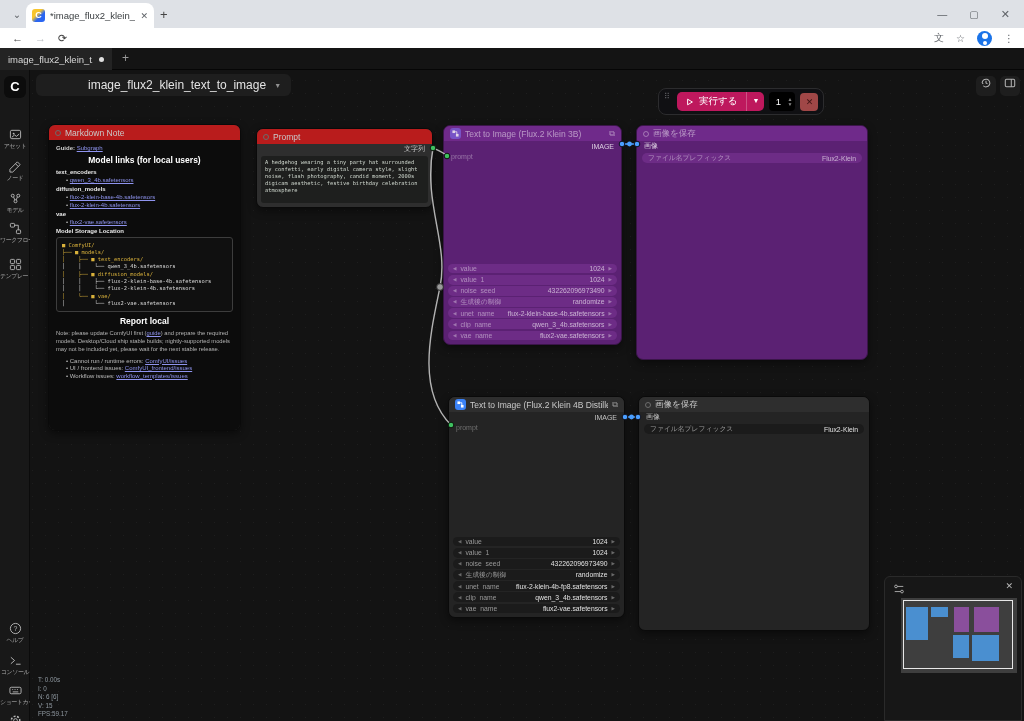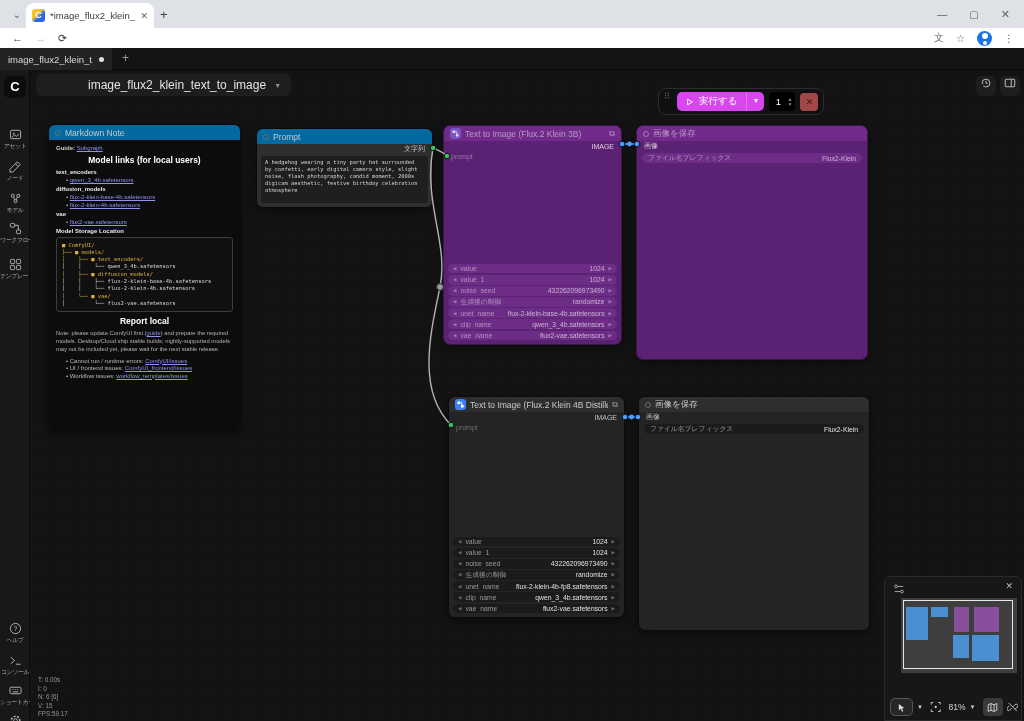--- a/index.html
+++ b/index.html
@@ -62,37 +62,37 @@
     display:flex; align-items:center; gap:8px; padding:0 10px; }
   .wf-pill-title { font-size:12px; color:#e3e3e3;padding-left:42px; }
   .chev { color:#909090; font-size:7px; }
   .topright-btn { position:absolute; top:28px; width:20px; height:20px; background:#1e1e1e;
     border-radius:5px; color:#b5b5b5; text-align:center; line-height:19px; font-size:11px; }
 
   
   .runbar { position:absolute; left:658px; top:40px; height:27px; background:#101013;
     border:1px solid #2c2c2e; border-radius:8px; display:flex; align-items:center; padding:0 5px; gap:5px; }
   .drag-dots { width:8px; height:14px; color:#5c5c60; font-size:8px; line-height:4px; letter-spacing:1px; }
-  .runbtn { height:19px; background:#d946ef; border-radius:5px; display:flex; align-items:center;
+  .runbtn { height:19px; background:#be185d; border-radius:5px; display:flex; align-items:center;
     color:#fff;font-family:Liberation Serif, serif; }
   .runbtn-main { display:flex; align-items:center; gap:5px; padding:0 9px; font-size:9.5px; }
   .runbtn-chev { width:18px; text-align:center; border-left:1px solid rgba(255,255,255,.25);
     font-size:7px; line-height:19px; }
   .countbox { width:26px; height:19px; background:#000; border-radius:4px; display:flex;
     align-items:center; }
   .countval { flex:1; text-align:center; color:#fff; font-size:9.5px; }
   .steppers { width:8px; font-size:5px; color:#8a8a8a; line-height:4.5px; padding-right:2px; }
   .cancelbtn { width:18px; height:18px; background:#a04747; border-radius:4px; color:#401414;
     font-size:9px; text-align:center; line-height:18px; font-weight:bold; }
 
   
   .node { position:absolute; background:#262626; border:1px solid #0a0a0a; border-radius:7px;
     box-shadow:0 3px 8px rgba(0,0,0,.45); display:flex; flex-direction:column; }
   .nhead { height:15px; display:flex; align-items:center; gap:4px; padding:0 6px;
-    background:#0369a1; border-radius:6px 6px 0 0; font-size:8.5px; color:#c9c9c9; flex:none; }
+    background:#b91c1c; border-radius:6px 6px 0 0; font-size:8.5px; color:#c9c9c9; flex:none; }
   .ndot { width:6px; height:6px; border-radius:50%; border:1.5px solid #6c6c6c; flex:none; }
   .badge { width:11px; height:11px; background:#3b82f6; border-radius:3px; flex:none;
     display:flex; align-items:center; justify-content:center; }
   .expand-ic { margin-left:auto; color:#9a9a9a; font-size:8px; }
   .port-row { display:flex; align-items:center; height:10px; padding:0 7px; font-size:7px;
     color:#c2c2c2; flex:none; }
   .port-row.out { justify-content:flex-end; }
   .port-row.faint { color:#6f6f6f; }
   .widgets { margin-top:auto; padding:0 4px 4px; }
   .widget { height:9.5px; margin-top:1.6px; background:#1b1b1b; border-radius:5px;
@@ -530,45 +530,20 @@
     <span class="mm-ic" style="right:8px; top:4px;">✕</span>
     <div class="mm-map">
       <div class="mm-view"></div>
       <div class="mm-node mm-blue" style="left:5px;  top:9px;  width:22px; height:33px;"></div>
       <div class="mm-node mm-blue" style="left:30px; top:9px;  width:17px; height:10px;"></div>
       <div class="mm-node mm-purple" style="left:53px; top:9px;  width:15px; height:25px;"></div>
       <div class="mm-node mm-purple" style="left:73px; top:9px;  width:25px; height:25px;"></div>
       <div class="mm-node mm-blue" style="left:52px; top:37px; width:16px; height:23px;"></div>
       <div class="mm-node mm-blue" style="left:71px; top:37px; width:27px; height:26px;"></div>
     </div>
-    <div class="mm-ctl">
-      <div class="ptr-btn">
-        <svg width="9" height="9" viewBox="0 0 10 10">
-            <path d="M2 1l6 4.5-2.6.5L7 9 5.6 9.6 4.2 6.3 2 8z" fill="#ddd"></path>
-          </svg>
-      </div>
-      <span class="ctl-ic" style="font-size:6px;">▼</span>
-      <svg width="12" height="12" viewBox="0 0 14 14" style="margin-left:3px;">
-          <path d="M1.5 4V1.5H4M10 1.5h2.5V4M12.5 10v2.5H10M4 12.5H1.5V10" fill="none" stroke="#c9c9c9" stroke-width="1.2"></path>
-          <circle cx="7" cy="7" r="1.4" fill="#c9c9c9"></circle>
-        </svg>
-      <span class="zoomtxt" style="margin-left:3px;">81%</span>
-      <span class="ctl-ic" style="font-size:6px;">▼</span>
-      <div class="map-btn" style="margin-left:4px;">
-        <svg width="11" height="11" viewBox="0 0 14 14">
-            <path d="M1.5 3.5l3.5-1.5 4 1.5 3.5-1.5v8.5L9 12 5 10.5l-3.5 1.5z" fill="none" stroke="#e0e0e0" stroke-width="1.1"></path>
-            <path d="M5 2v8.5M9 3.5V12" stroke="#e0e0e0" stroke-width="1.1"></path>
-          </svg>
-      </div>
-      <svg width="12" height="12" viewBox="0 0 14 14">
-          <path d="M5.5 8.5L3 11a2 2 0 0 1-2.8-2.8L2.7 5.6" fill="none" stroke="#c9c9c9" stroke-width="1.2"></path>
-          <path d="M8.5 5.5L11 3a2 2 0 0 1 2.8 2.8l-2.5 2.6" fill="none" stroke="#c9c9c9" stroke-width="1.2" transform="translate(-1,1)"></path>
-          <path d="M2 2l10 10" stroke="#c9c9c9" stroke-width="1.2"></path>
-        </svg>
-    </div>
   </div>
 
   <div class="stats">
     <div>T: 0.00s</div>
     <div>I: 0</div>
     <div>N: 6 [6]</div>
     <div>V: 15</div>
     <div>FPS:59.17</div>
   </div>
 

